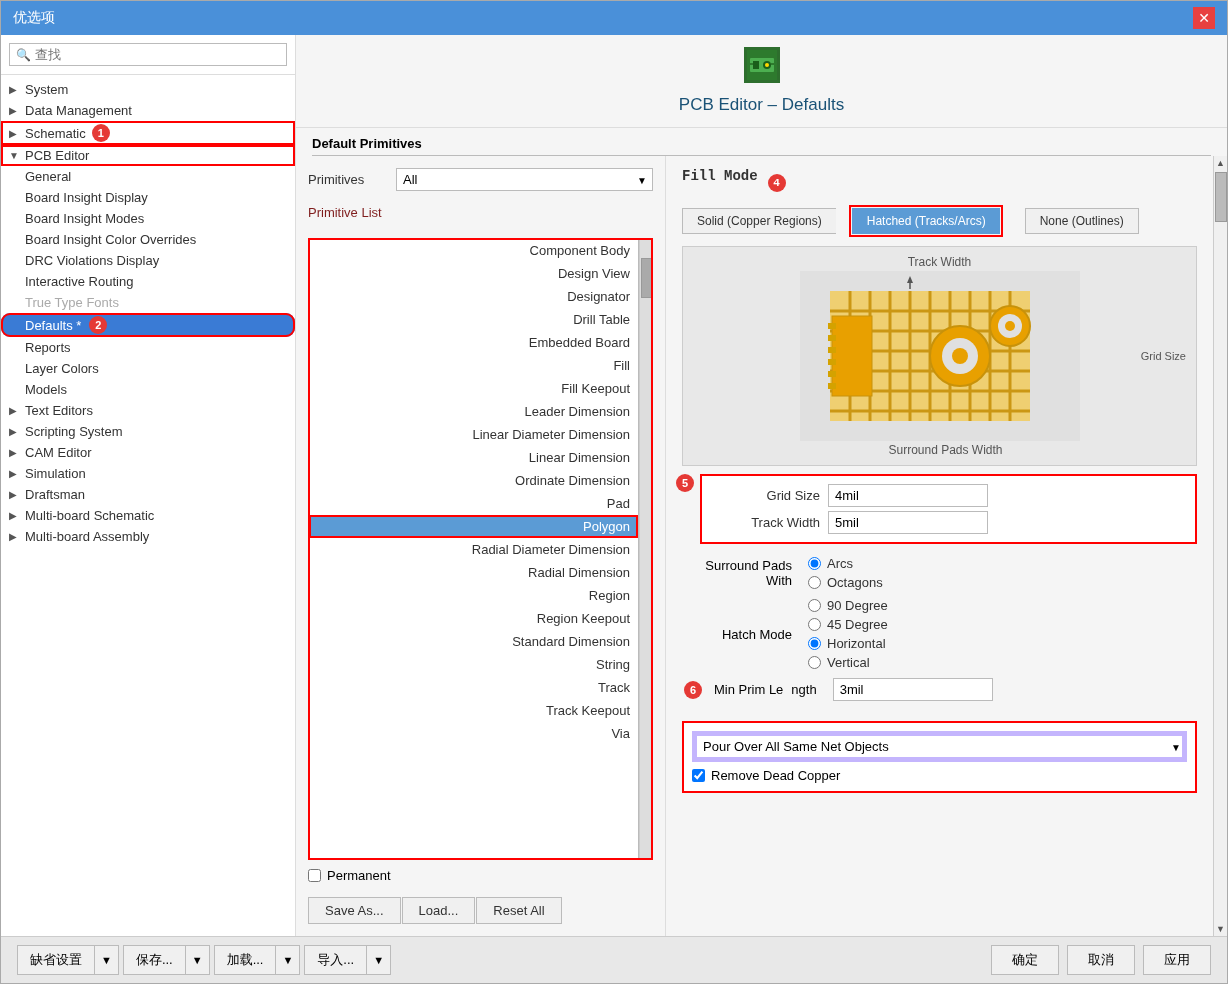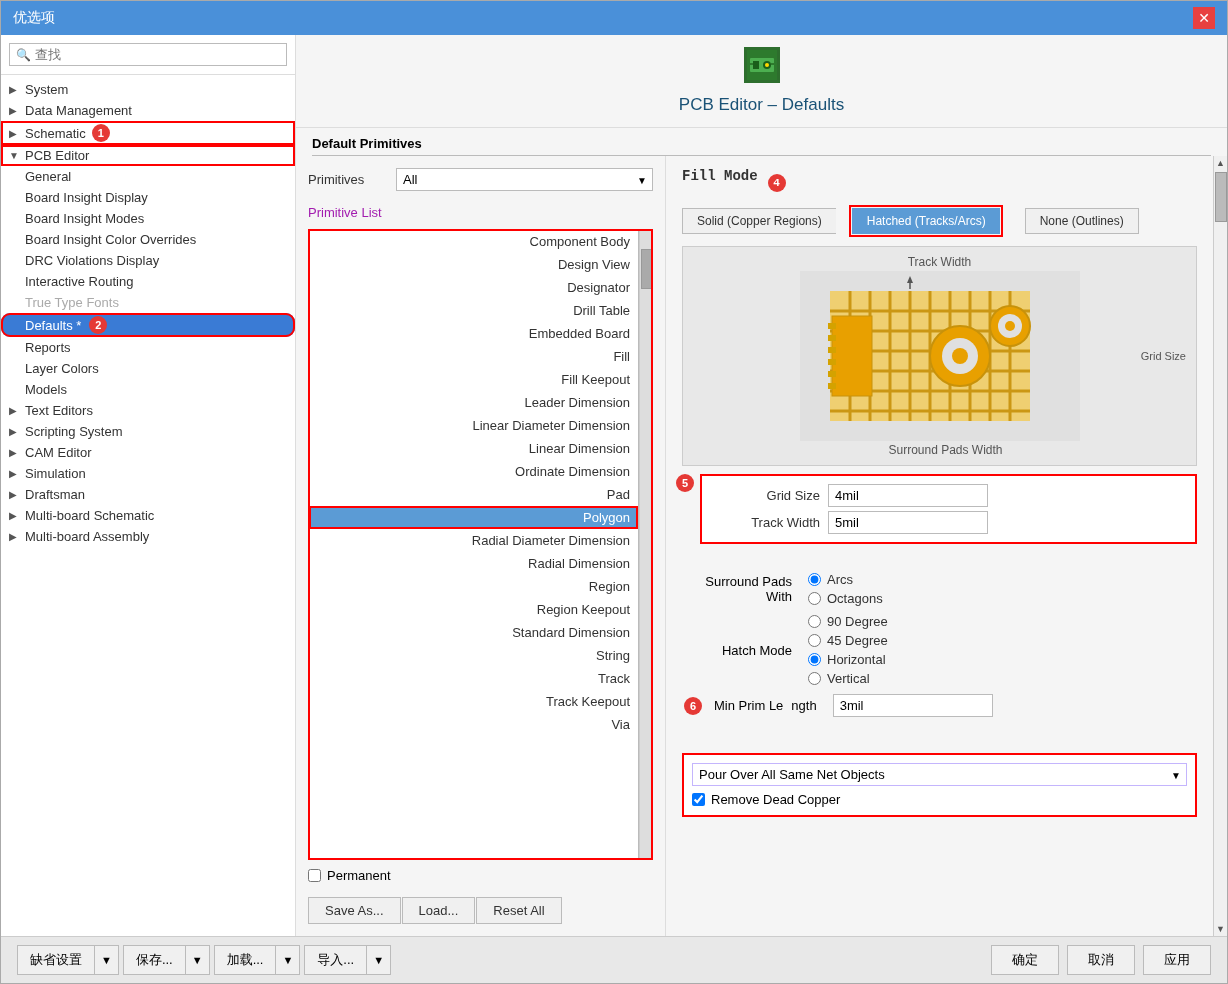--- a/index.html
+++ b/index.html
@@ -61,32 +61,32 @@
     .fill-btn.active { background: #5b9bd5; color: white; border-color: #5b9bd5; }
     .fill-btn-red { outline: 2px solid red; outline-offset: 1px; }
     
     .preview-area { margin: 0 16px; background: #e8e8e8; border: 1px solid #ccc; height: 220px; position: relative; display: flex; flex-direction: column; align-items: center; justify-content: center; }
     .preview-label-top { position: absolute; top: 8px; font-size: 12px; color: #555; }
     .preview-label-right { position: absolute; right: 10px; top: 50%; transform: translateY(-50%); font-size: 11px; color: #555; }
     .preview-label-bottom { position: absolute; bottom: 8px; font-size: 12px; color: #555; margin-left: 12px; }
     
     .preview-svg { width: 280px; height: 180px; }
     
-    .properties-form { padding: 28px 16px; display: flex; flex-direction: column; gap: 8px; }
+    .properties-form { padding: 12px 16px; display: flex; flex-direction: column; gap: 8px; }
     .form-row { display: flex; align-items: center; gap: 8px; }
     .form-label { width: 110px; text-align: right; font-size: 13px; color: #333; }
     .form-input { border: 1px solid #bbb; padding: 3px 6px; font-size: 13px; background: white; width: 160px; }
     
     .radio-group { display: flex; flex-direction: column; gap: 4px; }
     .radio-row { display: flex; align-items: center; gap: 6px; font-size: 13px; color: #333; }
     
     .pour-section { margin: 8px 16px; border: 2px solid red; padding: 8px; background: white; }
     .pour-dropdown-row { display: flex; align-items: center; margin-bottom: 6px; }
     .pour-select-wrapper { flex: 1; position: relative; }
-    .pour-select-wrapper select { width: 100%; padding: 3px 24px 3px 6px; border: 1px solid #c4b5fd; font-size: 13px; appearance: none; background: white; }
+    .pour-select-wrapper select { width: 100%; padding: 3px 24px 3px 6px; border: 5px solid #c4b5fd; font-size: 13px; appearance: none; background: white; }
     .pour-select-arrow { position: absolute; right: 6px; top: 50%; transform: translateY(-50%); pointer-events: none; font-size: 10px; }
     .dead-copper-row { display: flex; align-items: center; gap: 6px; font-size: 13px; }
     
     
     .bottom-bar { padding: 8px 16px; background: #e8e8e8; border-top: 1px solid #ccc; display: flex; align-items: center; gap: 8px; }
     .bottom-left { display: flex; align-items: center; gap: 4px; }
     .bottom-right { margin-left: auto; display: flex; gap: 8px; }
     .btn-dropdown { display: flex; align-items: stretch; }
     .btn-main { padding: 5px 12px; border: 1px solid #bbb; background: #f0f0f0; cursor: pointer; font-size: 13px; border-right: none; }
     .btn-arrow { padding: 5px 6px; border: 1px solid #bbb; background: #f0f0f0; cursor: pointer; font-size: 11px; }
@@ -238,21 +238,21 @@
           <div class="dropdown-row">
             <span class="dropdown-label">Primitives</span>
             <div class="dropdown-wrapper">
               <select>
                 <option>All</option>
               </select>
               <span class="dropdown-arrow">▼</span>
             </div>
           </div>
 
-          <div style="font-size:13px;color:#a21caf;margin-bottom:1px;">Primitive List</div>
+          <div style="font-size:13px;color:#7f1d1d;margin-bottom:10px;">Primitive List</div>
 
           <div class="list-scroll" style="outline:2px solid red;outline-offset:-2px;text-align:right;">
             <div class="primitive-list list-content">
               <div class="primitive-list-item">Component Body</div>
               <div class="primitive-list-item">Design View</div>
               <div class="primitive-list-item">Designator</div>
               <div class="primitive-list-item">Drill Table</div>
               <div class="primitive-list-item">Embedded Board</div>
               <div class="primitive-list-item">Fill</div>
               <div class="primitive-list-item">Fill Keepout</div>

